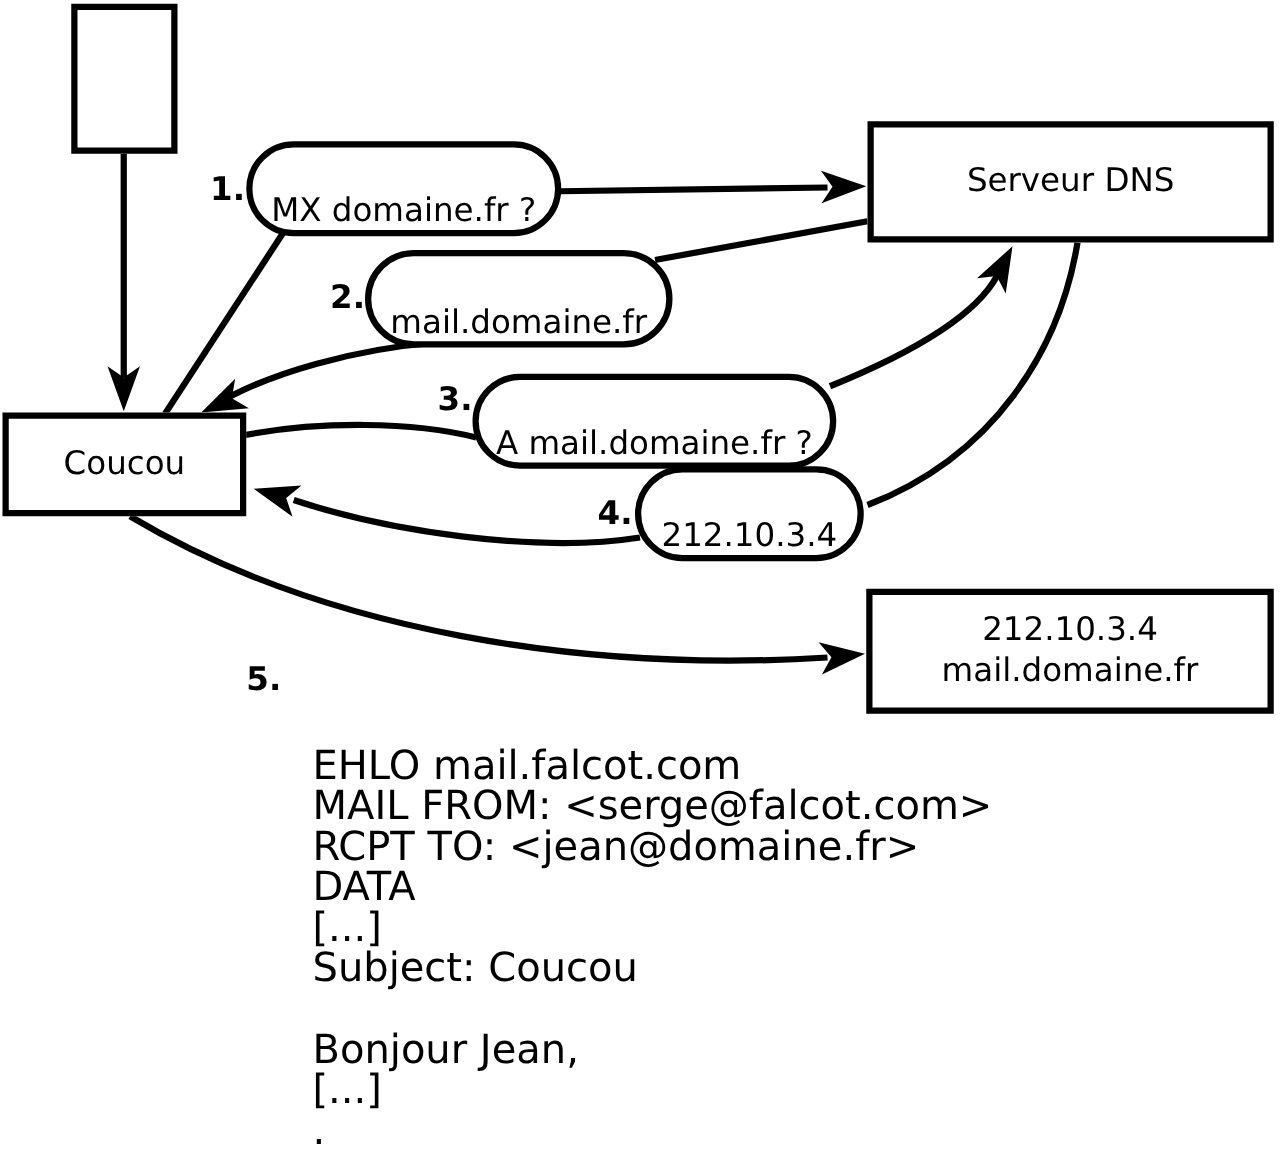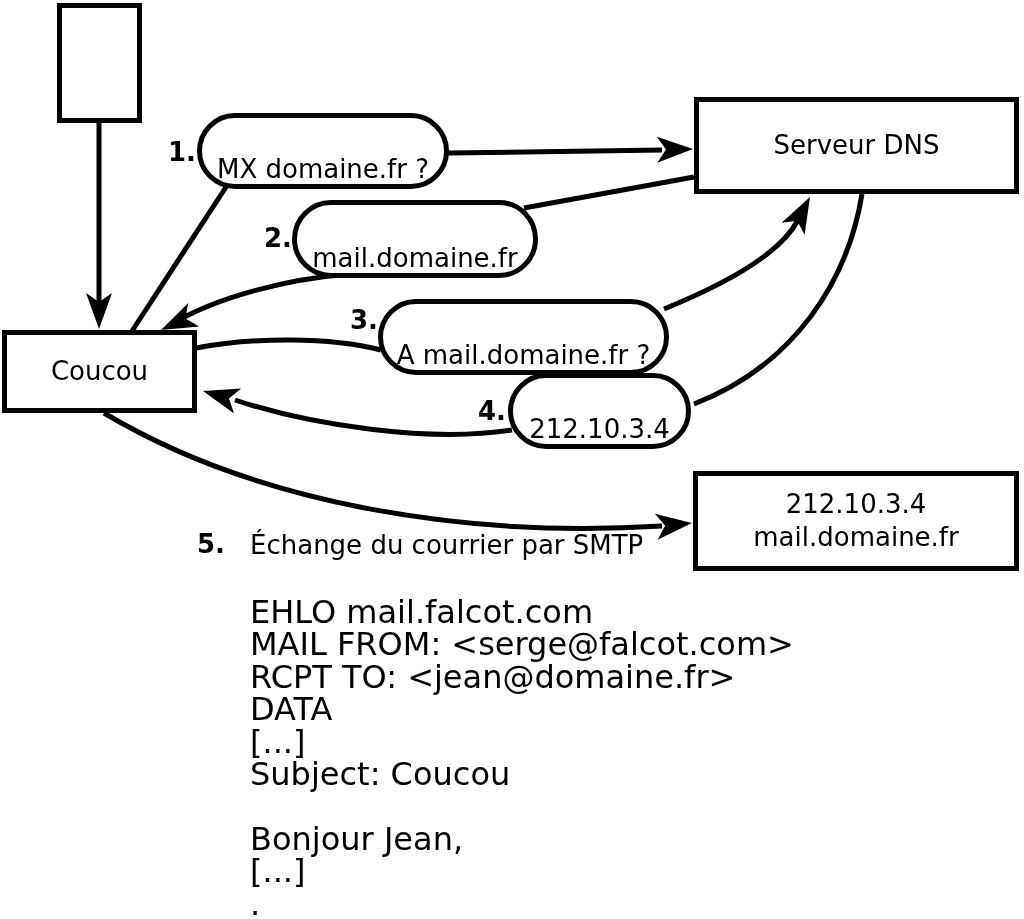--- a/index.html
+++ b/index.html
@@ -155,21 +155,20 @@
   <div class="pill" id="pill-4">
     <span>212.10.3.4</span>
   </div>
 
   <div class="step-num" id="num-1">1.</div>
   <div class="step-num" id="num-2">2.</div>
   <div class="step-num" id="num-3">3.</div>
   <div class="step-num" id="num-4">4.</div>
   <div class="step-num" id="num-5">5.</div>
 
-  <div class="free-label" id="step5-label">Échange du courrier par SMTP</div>
 
   <div id="smtp-session">EHLO mail.falcot.com
 MAIL FROM: &lt;serge@falcot.com&gt;
 RCPT TO: &lt;jean@domaine.fr&gt;
 DATA
 [...]
 Subject: Coucou
 
 Bonjour Jean,
 [...]

